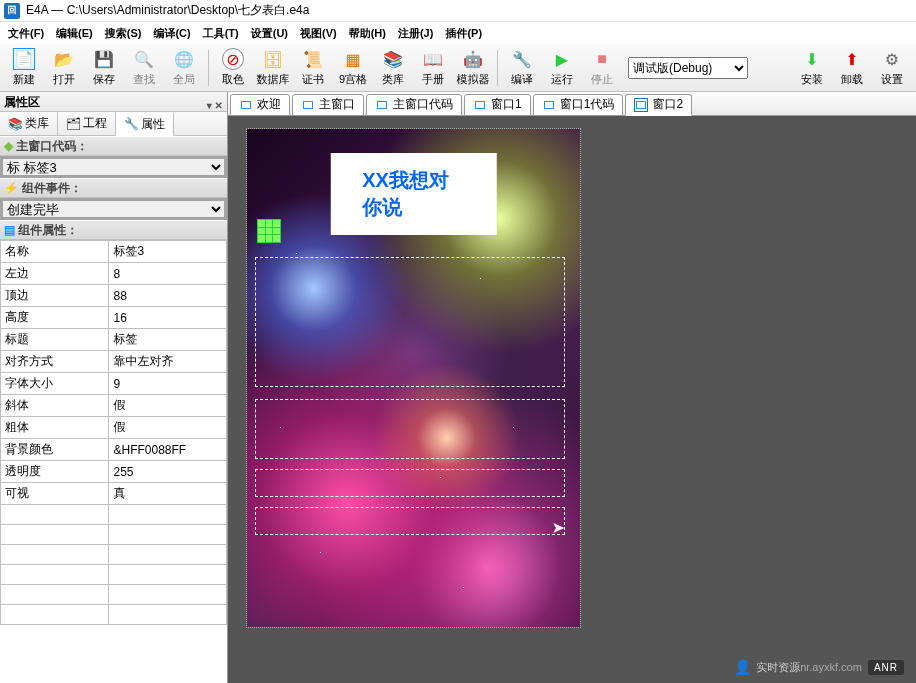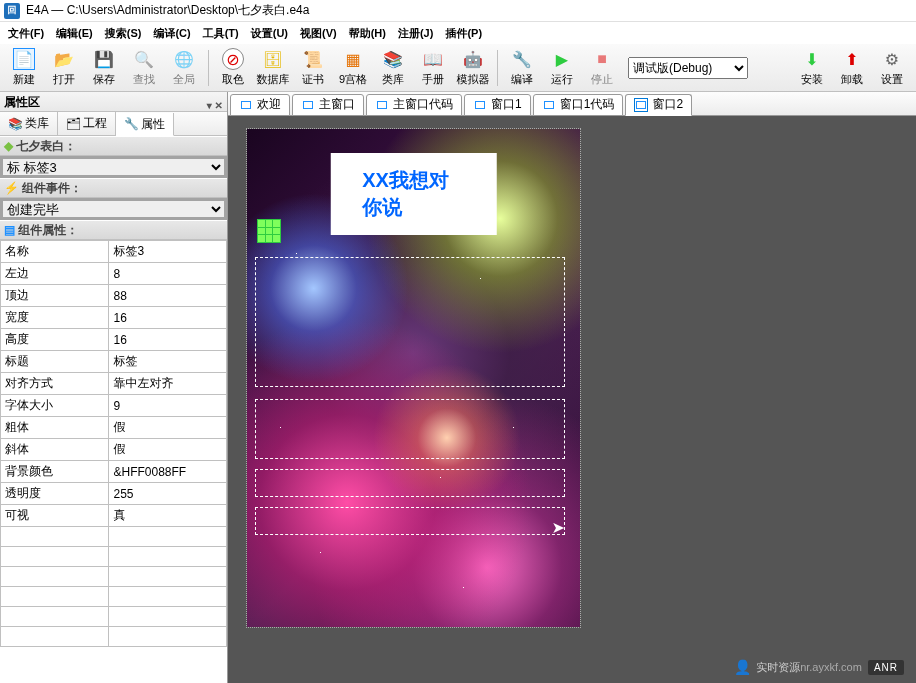--- a/index.html
+++ b/index.html
@@ -207,21 +207,21 @@
       <span class="panel-controls">▾ ✕</span>
     </div>
     <div class="panel-tabs" id="panel-tabs">
         <div class="panel-tab"><span class="tab-icon">📚</span>类库</div>
         <div class="panel-tab"><span class="tab-icon">🗂</span>工程</div>
         <div class="panel-tab active"><span class="tab-icon">🔧</span>属性</div>
       </div>
 
     <div class="section-header">
       <span style="color:#7ac143;margin-right:3px">◆</span>
-      <span>七夕表白：</span>
+      <span>主窗口代码：</span>
     </div>
     <select class="section-select">
       <option>标 标签3</option>
     </select>
 
     <div class="section-header">
       <span style="color:#e6b800;margin-right:3px">⚡</span>
       <span>组件事件：</span>
     </div>
     <select class="section-select">
@@ -241,45 +241,41 @@
             </tr>
             <tr>
               <td class="prop-name">左边</td>
               <td class="prop-val">8</td>
             </tr>
             <tr>
               <td class="prop-name">顶边</td>
               <td class="prop-val">88</td>
             </tr>
             <tr>
-              <td class="prop-name">宽度</td>
-              <td class="prop-val">16</td>
-            </tr>
-            <tr>
               <td class="prop-name">高度</td>
               <td class="prop-val">16</td>
             </tr>
             <tr>
               <td class="prop-name">标题</td>
               <td class="prop-val">标签</td>
             </tr>
             <tr>
               <td class="prop-name">对齐方式</td>
               <td class="prop-val">靠中左对齐</td>
             </tr>
             <tr>
               <td class="prop-name">字体大小</td>
               <td class="prop-val">9</td>
             </tr>
             <tr>
+              <td class="prop-name">斜体</td>
+              <td class="prop-val">假</td>
+            </tr>
+            <tr>
               <td class="prop-name">粗体</td>
-              <td class="prop-val">假</td>
-            </tr>
-            <tr>
-              <td class="prop-name">斜体</td>
               <td class="prop-val">假</td>
             </tr>
             <tr>
               <td class="prop-name">背景颜色</td>
               <td class="prop-val">&amp;HFF0088FF</td>
             </tr>
             <tr>
               <td class="prop-name">透明度</td>
               <td class="prop-val">255</td>
             </tr>

